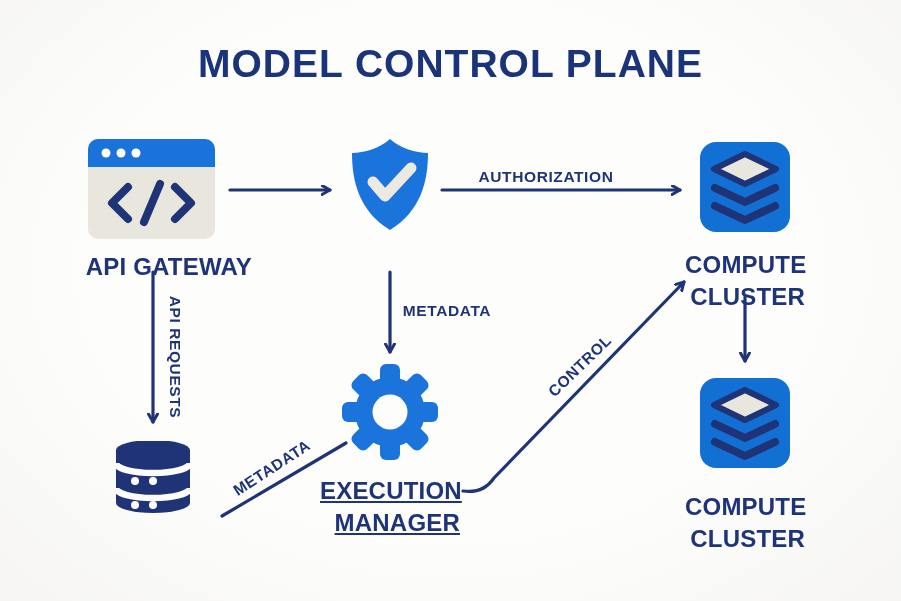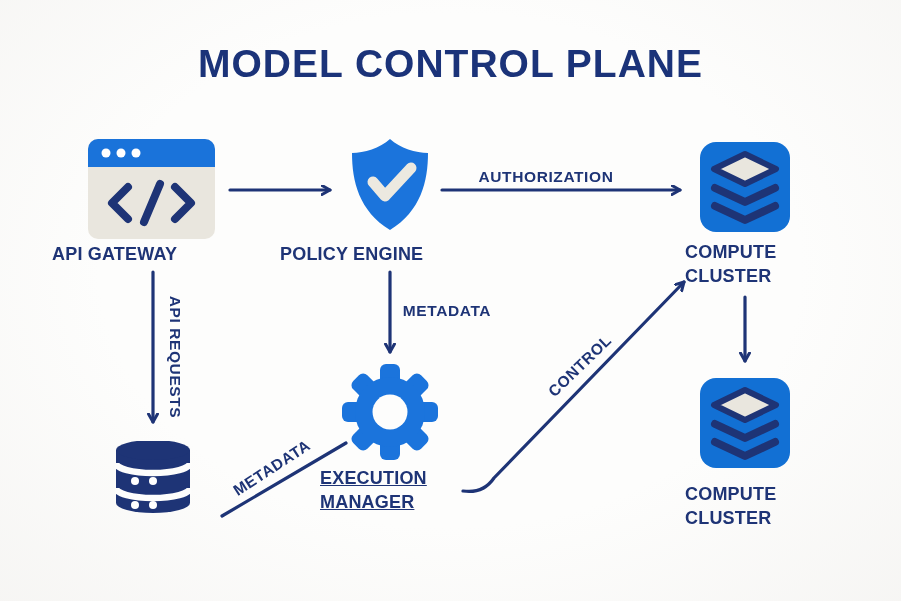--- a/index.html
+++ b/index.html
@@ -10,22 +10,22 @@
     color:#1e3476;
   }
   .title{
     position:absolute;left:0;top:42px;width:100%;
     text-align:center;font-size:39px;font-weight:bold;letter-spacing:1px;
     color:#1b3379;
   }
   .edges{position:absolute;left:0;top:0;width:901px;height:601px;}
   .edge{stroke:#1e3476;stroke-width:3.2;fill:none;stroke-linecap:round;}
   .node-label{
-    position:absolute;text-align:left;font-weight:bold;font-size:18px;
-    letter-spacing:0.2px;line-height:1.32;color:#1e3476;
+    position:absolute;text-align:right;font-weight:bold;font-size:24px;
+    letter-spacing:0.2px;line-height:1.32;color:#1e3476;margin-top:8px;
   }
   .edge-label{
     position:absolute;font-weight:bold;font-size:15.5px;letter-spacing:0.6px;
     white-space:nowrap;color:#1e3476;transform:translate(-50%,-50%);
   }
   .rot90{transform:translate(-50%,-50%) rotate(90deg);}
   .rot-33{transform:translate(-50%,-50%) rotate(-33deg);}
   .rot-44{transform:translate(-50%,-50%) rotate(-44deg);}
   .icon{position:absolute;}
 </style>
@@ -68,21 +68,20 @@
       <path d="M56,83 L72,45"></path>
       <path d="M87,48 L103,64 L87,80"></path>
     </g>
   </svg>
   <div class="node-label" style="left:52px;top:243px;width:200px;">API GATEWAY</div>
 
   <svg class="icon" style="left:345px;top:134px;" width="90" height="100" viewBox="-45 -50 90 100">
     <path d="M0,-45 C10,-36 26,-31 38,-31 C38,-3 31,27 0,46 C-31,27 -38,-3 -38,-31 C-26,-31 -10,-36 0,-45 Z" fill="#1b74dc"></path>
     <path d="M-17,-2 L-5,12 L21,-16" fill="none" stroke="#ece9e0" stroke-width="11" stroke-linecap="round" stroke-linejoin="round"></path>
   </svg>
-  <div class="node-label" style="left:280px;top:243px;width:220px;">POLICY ENGINE</div>
 
   <svg class="icon" style="left:700px;top:142px;" width="90" height="90" viewBox="0 0 90 90">
     <rect x="0" y="0" width="90" height="90" rx="16" fill="#1270d4"></rect>
     <path d="M45,12 L76,27 L45,42 L14,27 Z" fill="#e9e6de" stroke="#1e3476" stroke-width="6" stroke-linejoin="round"></path>
     <path d="M15,46 L45,60 L75,46" fill="none" stroke="#1e3476" stroke-width="8" stroke-linecap="round" stroke-linejoin="round"></path>
     <path d="M15,64 L45,78 L75,64" fill="none" stroke="#1e3476" stroke-width="8" stroke-linecap="round" stroke-linejoin="round"></path>
   </svg>
   <div class="node-label" style="left:685px;top:241px;width:120px;">COMPUTE CLUSTER</div>
 
   <svg class="icon" style="left:115px;top:441px;" width="76" height="76" viewBox="0 0 76 76">

